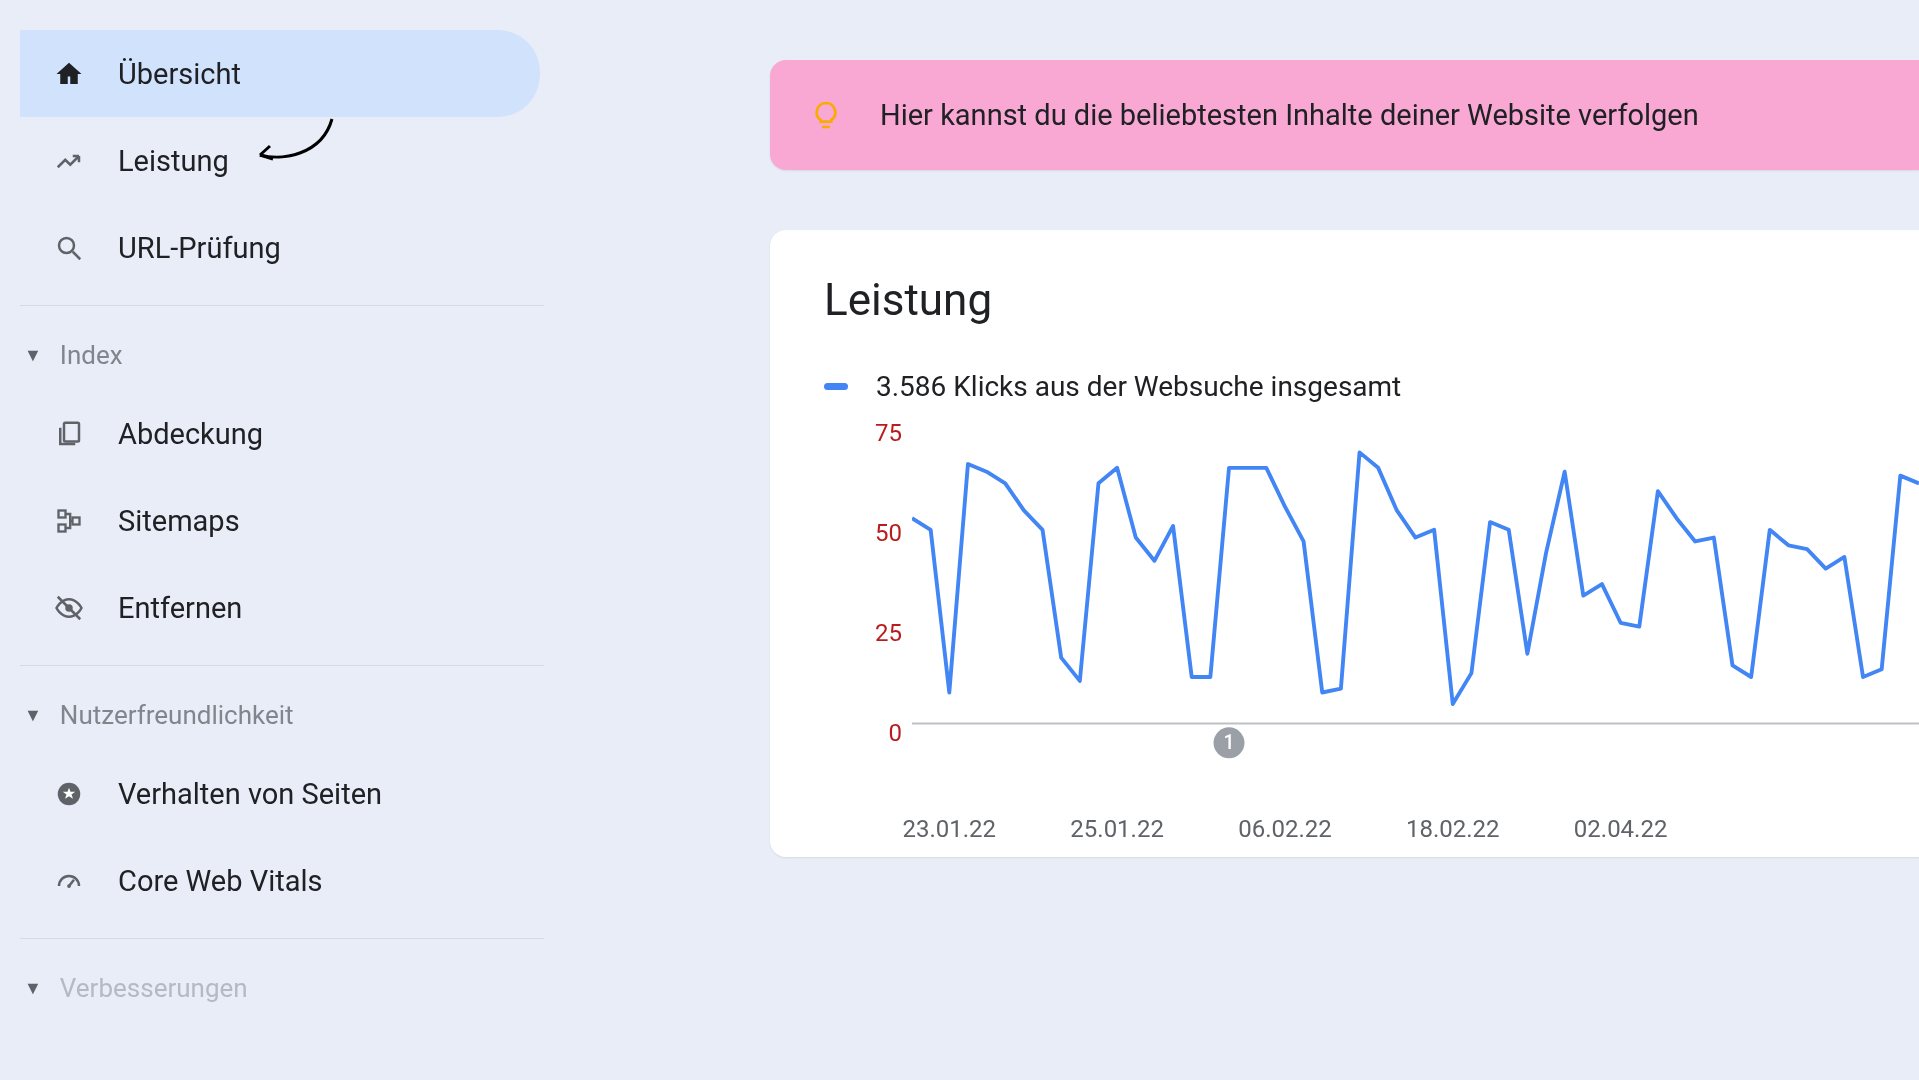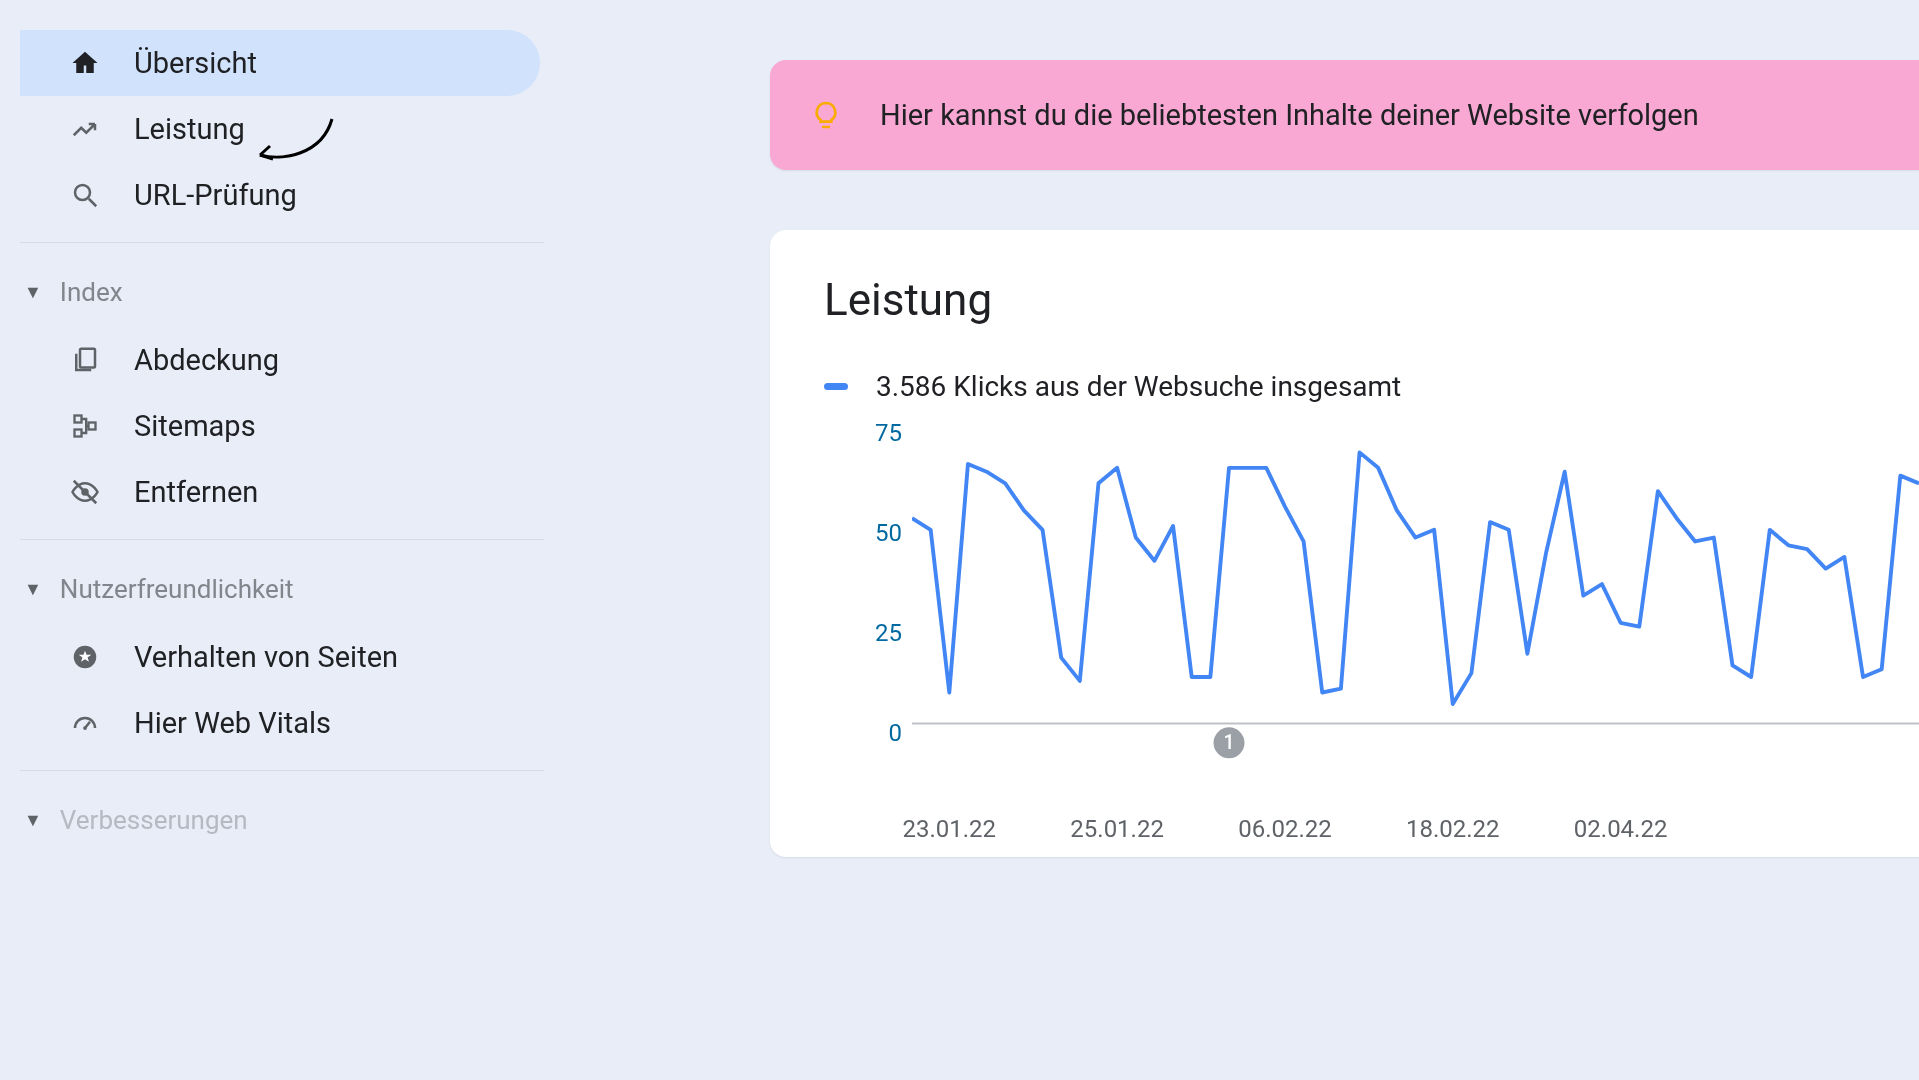--- a/index.html
+++ b/index.html
@@ -1,21 +1,21 @@
 <!DOCTYPE html>
 <html><head>
 <meta charset="utf-8">
 <style>
 * { margin:0; padding:0; box-sizing:border-box; font-family: "Google Sans", "Roboto", Arial, sans-serif; }
 body { background:#e8edf7; width:1919px; height:1080px; overflow:hidden; color:#202124; }
 
 
 .sidebar { position:absolute; left:0; top:0; width:560px; height:100%; padding-top:30px; }
 .nav-group { padding:0 20px; }
-.nav-item  { display:flex; align-items:center; height:66px; padding-left:48px;
+.nav-item  { display:flex; align-items:center; height:87px; padding-left:32px;
              border-radius:0 42px 42px 0; font-size:29px; color:#202124; cursor:pointer;text-align:right; }
 .nav-item.selected { background:#d1e2fd; }
 .nav-icon { width:34px; height:34px; margin-right:32px; display:flex; align-items:center; justify-content:center; color:#5f6368; }
 .nav-item.selected .nav-icon { color:#202124; }
 .hand-arrow { position:absolute; left:252px; top:115px; pointer-events:none; }
 .section-header { display:flex; align-items:center; height:70px; padding-left:24px;
                   font-size:26px; color:#80868b; cursor:pointer; }
 .section-header .tri { margin-right:18px; font-size:18px; color:#5f6368; }
 .divider { height:1px; background:#d6dbe3; margin:14px 16px 14px 20px; }
 
@@ -28,21 +28,21 @@
 
 .perf-card { background:#fff; border-radius:16px 0 0 16px; padding:44px 0 44px 54px;
              box-shadow:0 1px 2px rgba(60,64,67,.1); }
 .perf-title { font-size:44px; font-weight:400; margin-bottom:44px; }
 .legend { display:flex; align-items:center; font-size:28px; margin-bottom:30px;gap:8px; }
 .legend .dash { width:24px; height:7px; border-radius:4px; background:#4285f4; margin-right:20px; }
 
 
 .chart-wrap { position:relative; height:340px; margin-left:8px; }
 .y-axis { position:absolute; left:0; top:0; width:70px; height:100%; }
-.y-tick { position:absolute; right:0; font-size:24px; color:#0369a1; transform:translateY(-50%); }
+.y-tick { position:absolute; right:0; font-size:24px; color:#b91c1c; transform:translateY(-50%); }
 .plot  { position:absolute; left:80px; right:0; top:0; bottom:40px; }
 .axis-line { stroke:#bdc1c6; stroke-width:2; fill:none; }
 .series    { stroke:#4285f4; stroke-width:4; fill:none; stroke-linejoin:round; }
 .marker-dot { fill:#9aa0a6; }
 .marker-txt { fill:#fff; font-size:20px; text-anchor:middle; dominant-baseline:central; font-weight:500; }
 .x-axis { position:absolute; left:80px; right:0; bottom:0; height:34px; }
 .x-tick { position:absolute; font-size:24px; color:#5f6368; transform:translateX(-50%); }
 </style>
 </head>
 <body>
@@ -136,21 +136,21 @@
       <span>Verhalten von Seiten</span>
     </div>
     <div class="nav-item">
       <span class="nav-icon">
         <svg viewBox="0 0 24 24" width="30" height="30">
             <path d="M4 16a8 8 0 1 1 16 0" fill="none" stroke="currentColor" stroke-width="2"></path>
             <path d="m12 16 4-5" stroke="currentColor" stroke-width="2"></path>
             <circle cx="12" cy="16" r="1.5" fill="currentColor"></circle>
           </svg>
       </span>
-      <span>Hier Web Vitals</span>
+      <span>Core Web Vitals</span>
     </div>
   </div>
 
   <div class="divider"></div>
 
   <div class="section-header" style="color:#b5bac2">
     <span class="tri">▼</span>
     <span>Verbesserungen</span>
   </div>
 </nav>

